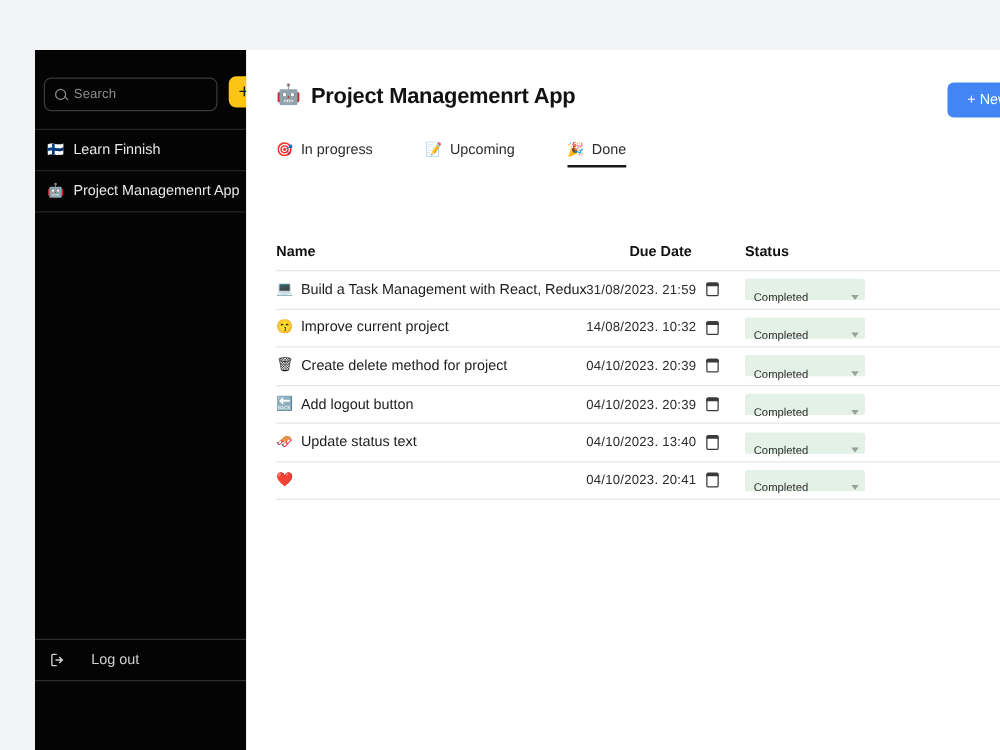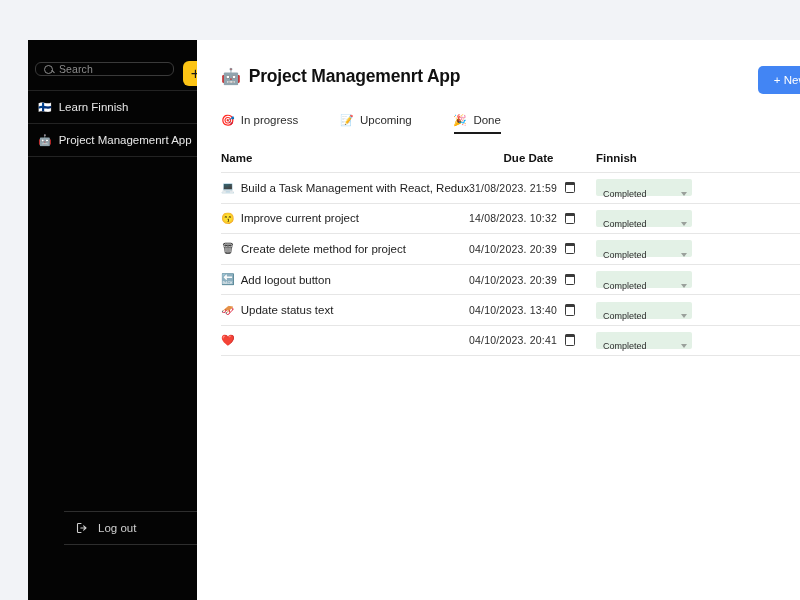--- a/index.html
+++ b/index.html
@@ -35,21 +35,21 @@
 
   .search-row {
     display: flex;
     align-items: center;
     padding: 22px 0 14px 7px;
     position: relative;
   }
 
   .search-box {
     width: 139px;
-    height: 14px;
+    height: 27px;
     border: 1px solid #3a3a3a;
     border-radius: 6px;
     background: #040404;
     display: flex;
     align-items: center;
     padding: 0 8px;
     gap: 6px;
   }
 
   .search-icon {
@@ -111,28 +111,27 @@
     font-size: 11px;
     line-height: 1;
     flex: 0 0 auto;
   }
 
   #sidebar-spacer { flex: 1 1 auto; }
 
   .logout-item {
     display: flex;
     align-items: center;
-    gap: 10px;
+    gap: 21px;
     padding: 10px 8px 10px 12px;
     border-top: 1px solid #2e2e2e;
     border-bottom: 1px solid #2e2e2e;
     color: #cfcfcf;
     font-size: 11.5px;
     cursor: pointer;
-    margin-left: 36px;
   }
 
   .logout-icon {
     width: 12px;
     height: 12px;
     position: relative;
     flex: 0 0 auto;
   }
 
   #sidebar-bottom-fill { height: 55px; }
@@ -221,20 +220,21 @@
   }
 
   .col-name   { width: 240px; flex: 0 0 240px; }
   .col-date   { width: 135px; flex: 0 0 135px; text-align: center; }
   .col-status { width: 120px; flex: 0 0 120px; }
 
   .th {
     font-size: 11.5px;
     font-weight: bold;
     color: #111111;
+    margin-top: 44px;
   }
 
   .table-row {
     border-top: 1px solid #e6e6e6;
     height: 30.6px;
   }
   .table-row.last { border-bottom: 1px solid #e6e6e6; }
 
   .task-name {
     display: flex;
@@ -360,21 +360,21 @@
       <span class="tab-emoji">🎉</span>
       <span>Done</span>
     </div>
   </div>
 
   <div class="table">
 
     <div class="table-head">
       <div class="col-name th">Name</div>
       <div class="col-date th">Due Date</div>
-      <div class="col-status th">Finnish</div>
+      <div class="col-status th">Status</div>
     </div>
 
     <div class="table-row">
       <div class="col-name task-name">
         <span class="task-emoji">💻</span>
         <span>Build a Task Management with React, Redux</span>
       </div>
       <div class="col-date date-cell">
         <span class="date-text">31/08/2023. 21:59</span>
         <span class="cal-icon"></span>

